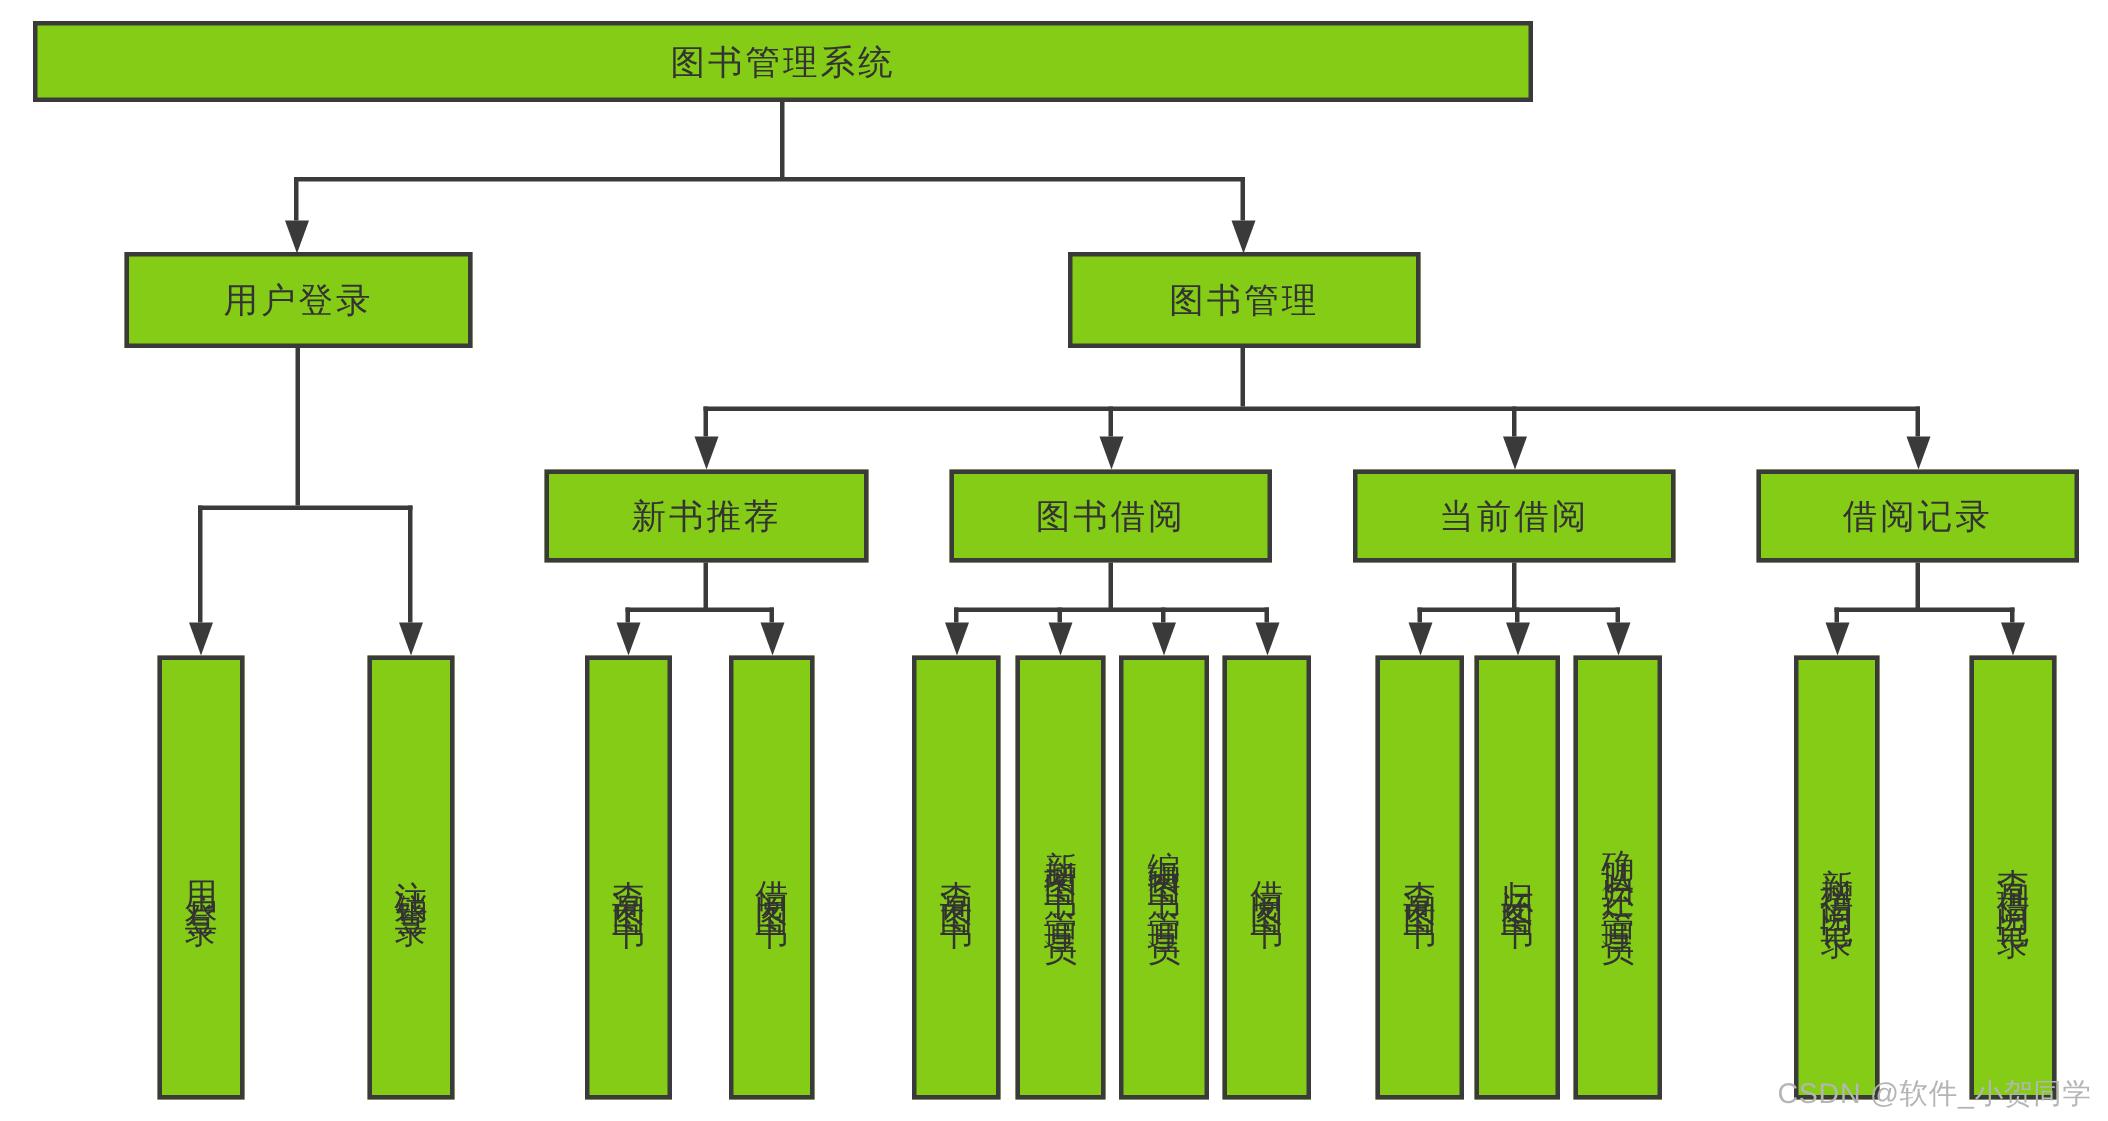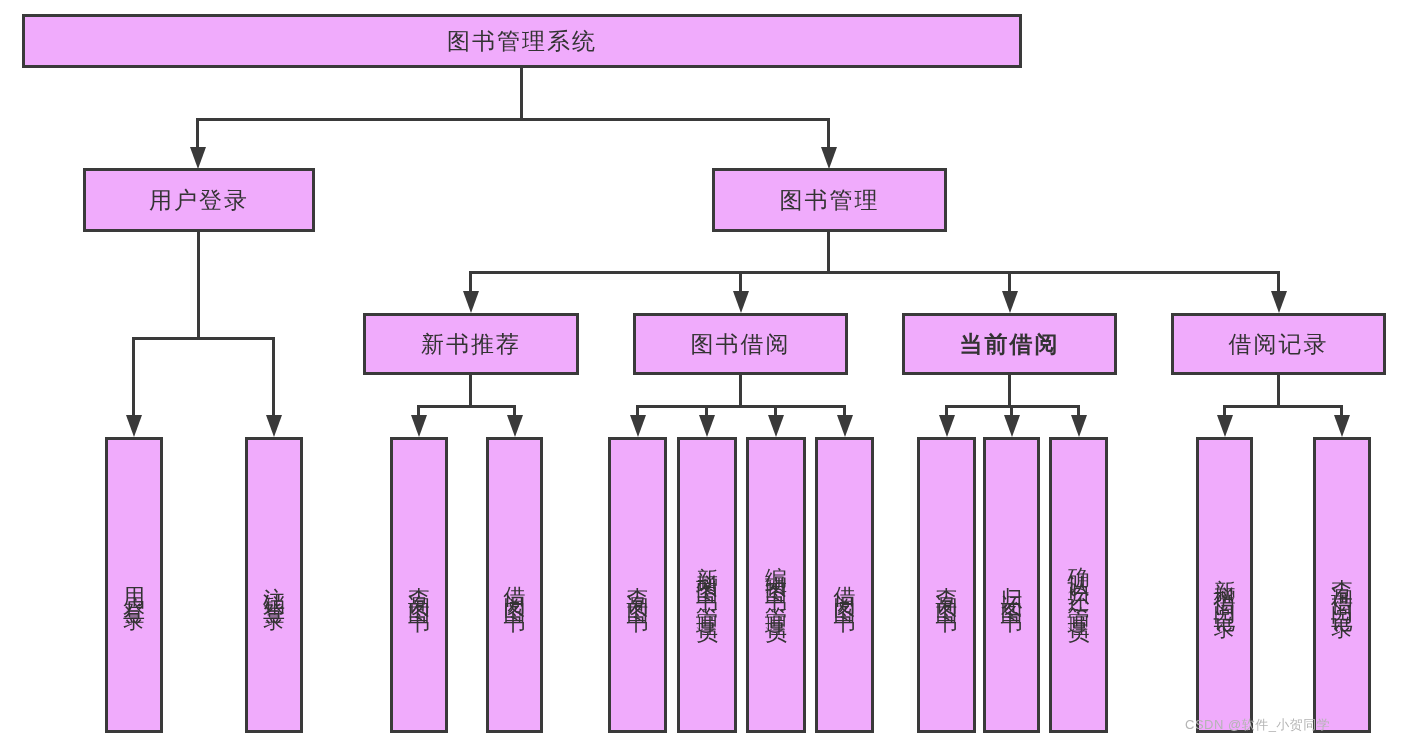--- a/index.html
+++ b/index.html
@@ -14,21 +14,21 @@
     position: relative;
     width: 1405px;
     height: 747px;
     background: var(--background);
     overflow: hidden;
     font-family: "Liberation Sans", "DejaVu Sans", sans-serif;
   }
   .box {
     position: absolute;
     border: 3px solid var(--line);
-    background: #f0abfc;
+    background: #84cc16;
     display: flex;
     align-items: center;
     justify-content: center;
   }
   .hlabel {
     font-size: 23px;
     color: var(--text);
     letter-spacing: 2px;
     white-space: nowrap;
   }
@@ -64,21 +64,21 @@
     width: 0;
     height: 0;
     border-left: 8px solid transparent;
     border-right: 8px solid transparent;
     border-top: 22px solid var(--line);
   }
   .watermark {
     position: absolute;
     left: 1185px;
     top: 716px;
-    font-size: 13px;
+    font-size: 19px;
     letter-spacing: 0.5px;
     color: var(--watermark);
     white-space: nowrap;
     z-index: 5;
   }
 </style>
 </head>
 <body>
 
 <div class="canvas">
@@ -110,21 +110,21 @@
   <div class="arrow" style="left:739px; top:271px; height:20px;"></div>
   <div class="arrow" style="left:1008px; top:271px; height:20px;"></div>
   <div class="arrow" style="left:1277px; top:271px; height:20px;"></div>
 
   <div class="box" style="left:633px; top:313px; width:215px; height:62px;">
     <span class="hlabel">图书借阅</span>
   </div>
   <div class="box" style="left:363px; top:313px; width:216px; height:62px;">
     <span class="hlabel">新书推荐</span>
   </div>
-  <div class="box" style="left:902px; top:313px; width:215px; height:62px;font-weight:bold;">
+  <div class="box" style="left:902px; top:313px; width:215px; height:62px;">
     <span class="hlabel">当前借阅</span>
   </div>
   <div class="box" style="left:1171px; top:313px; width:215px; height:62px;">
     <span class="hlabel">借阅记录</span>
   </div>
 
   <div class="stub" style="left:469px; top:375px; height:31px;"></div>
   <div class="bar" style="left:417px; top:405px; width:99px;"></div>
   <div class="arrow" style="left:417px; top:405px; height:10px;"></div>
   <div class="arrow" style="left:513px; top:405px; height:10px;"></div>

